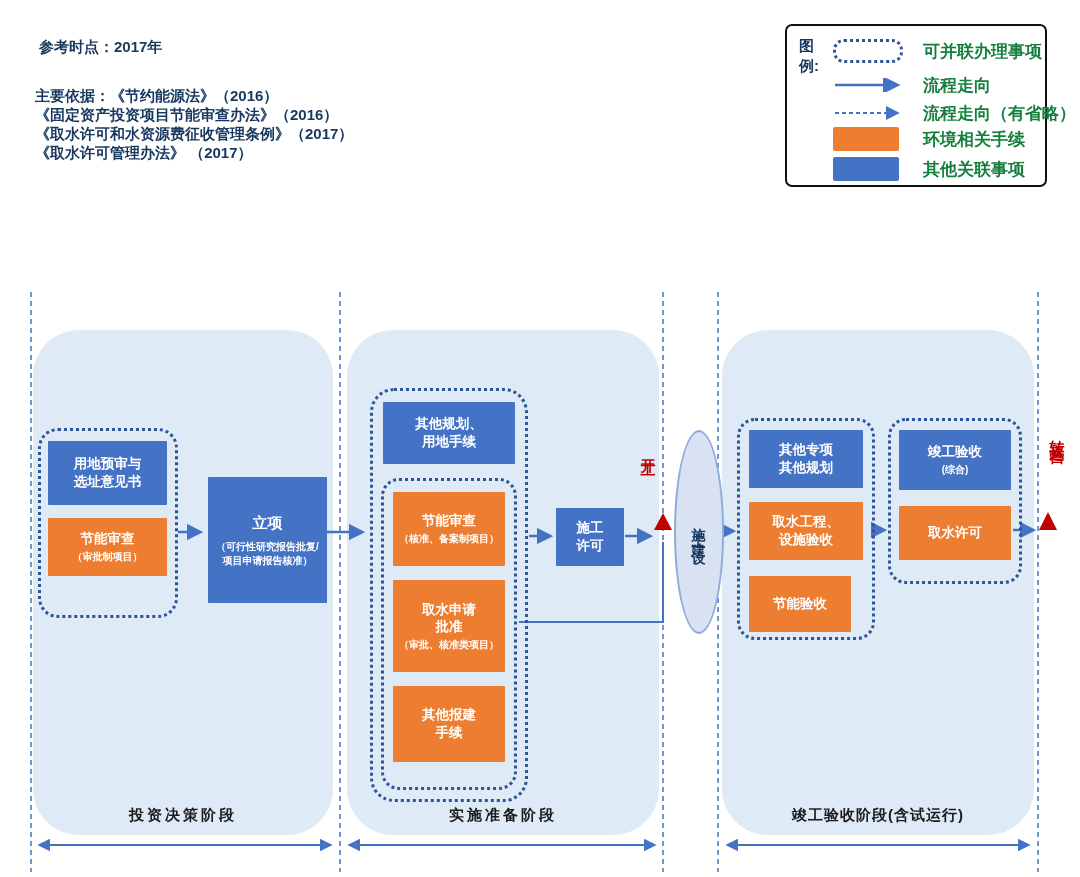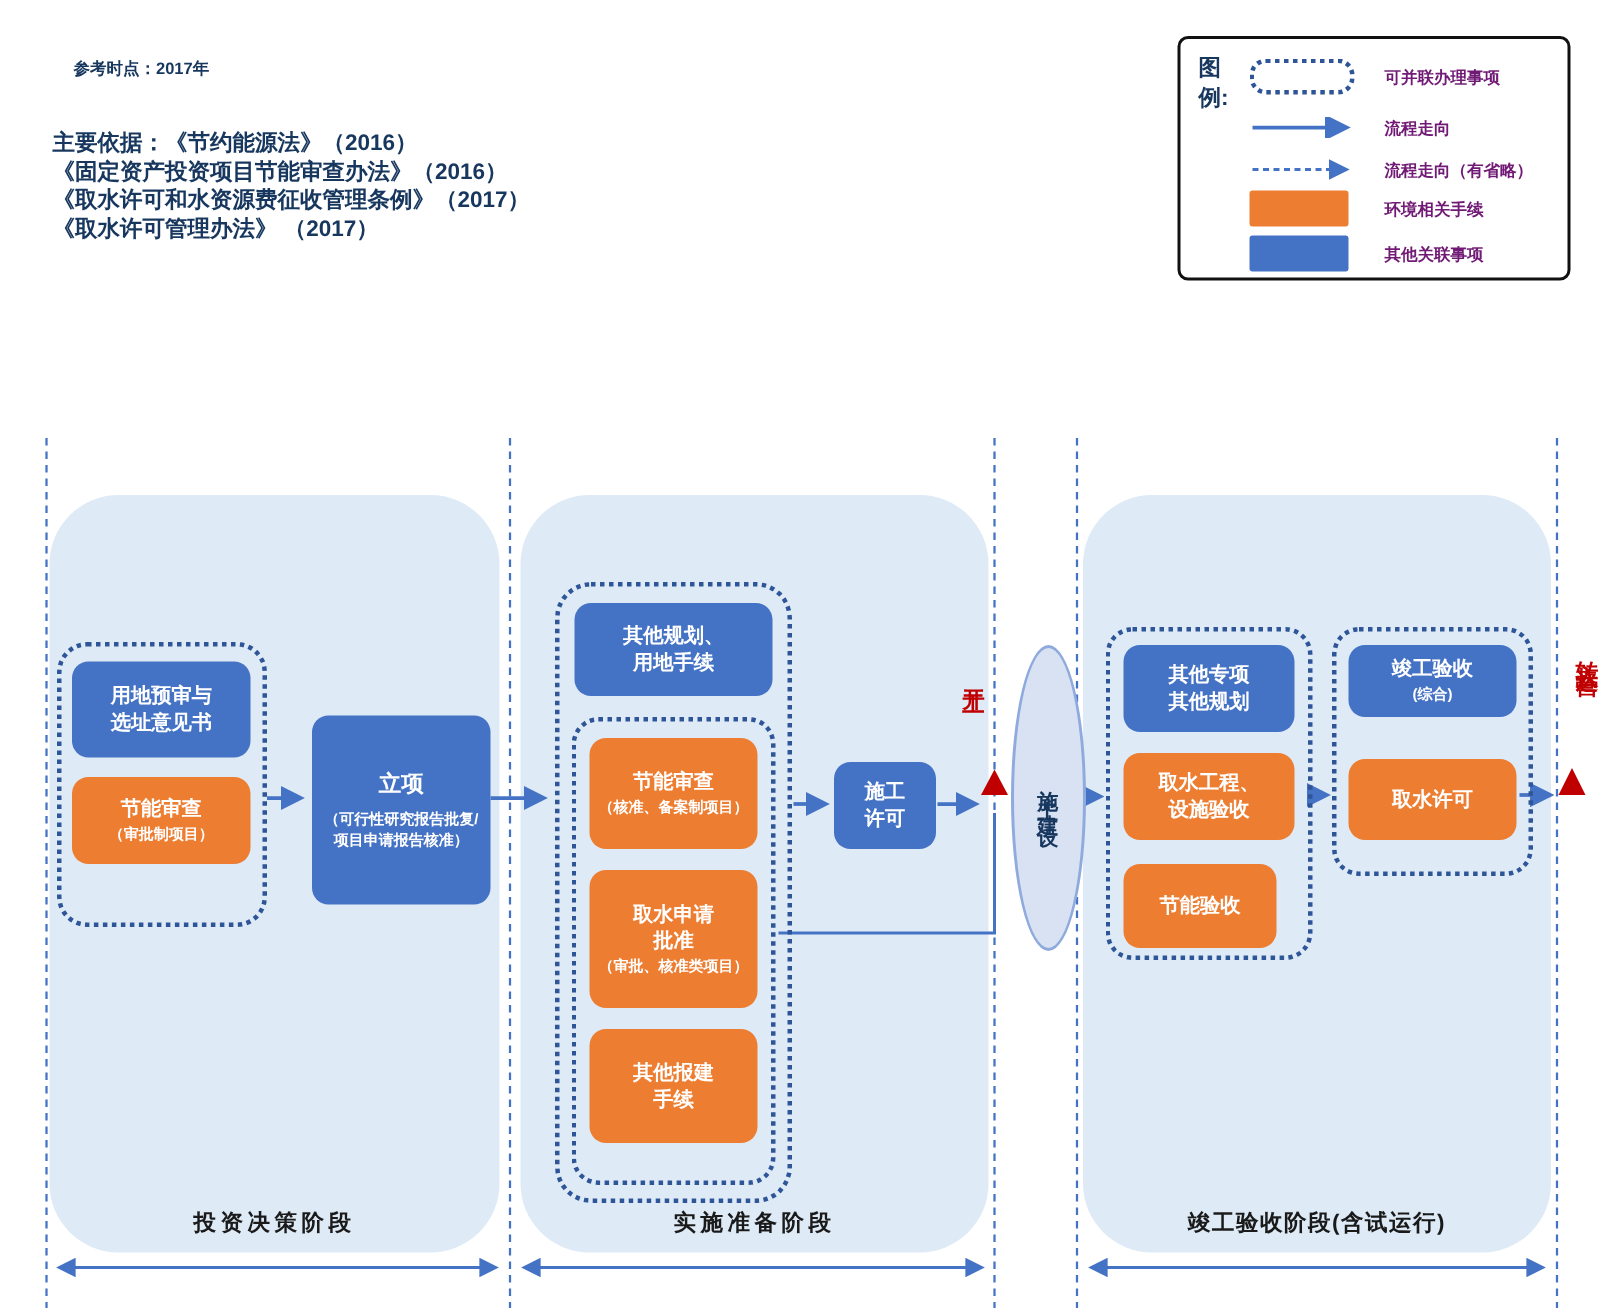--- a/index.html
+++ b/index.html
@@ -1,29 +1,29 @@
 <!DOCTYPE html>
 <html><head>
 <meta charset="utf-8">
 <style>
   * { margin:0; padding:0; box-sizing:border-box; }
   body { font-family:"Liberation Sans","DejaVu Sans",sans-serif; background:#ffffff; }
   #canvas { position:relative; width:1080px; height:877px; background:#fff; overflow:hidden; }
 
   
-  .hdr-line { position:absolute; left:49px; font-size:11px; font-weight:bold; color:#17375E; }
+  .hdr-line { position:absolute; left:39px; font-size:15px; font-weight:bold; color:#17375E; }
   #ref-line { top:38px; }
   .basis-line { position:absolute; left:35px; font-size:15px; font-weight:bold; color:#17375E; line-height:19px; }
 
   
   #legend { position:absolute; left:785px; top:24px; width:262px; height:163px; border:2px solid #111; border-radius:7px; background:#fff; }
   #legend-title { position:absolute; left:12px; top:10px; width:24px; font-size:15px; font-weight:bold; color:#17375E; line-height:1.35; }
   .lrow { position:absolute; left:46px; display:flex; align-items:center; height:26px; }
   .lsym { width:78px; display:flex; align-items:center; }
-  .llabel { font-size:11px; font-weight:bold; color:#701a75; margin-left:12px; white-space:nowrap; }
+  .llabel { font-size:17px; font-weight:bold; color:#15803d; margin-left:12px; white-space:nowrap; }
   .sym-dashedbox { width:70px; height:24px; border:3px dotted #2E5597; border-radius:11px; }
   .sym-orange { width:66px; height:24px; background:#ED7D31; border-radius:2px; }
   .sym-blue { width:66px; height:24px; background:#4472C4; border-radius:2px; }
 
   
   .phase { position:absolute; top:330px; height:505px; background:#DEEBF7; border-radius:46px; }
   #phase1 { left:33px;  width:300px; }
   #phase2 { left:347px; width:312px; }
   #phase3 { left:722px; width:312px; }
   .phase-label { position:absolute; top:806px; font-size:15px; font-weight:600; color:#1a1a1a; text-align:center; letter-spacing:3px; }
@@ -34,39 +34,39 @@
   
   .group { position:absolute; border:3px dotted #2E5597; }
   #g1  { left:38px;  top:428px; width:140px; height:190px; border-radius:20px; }
   #g2o { left:370px; top:388px; width:158px; height:414px; border-radius:24px; }
   #g2i { left:381px; top:478px; width:136px; height:312px; border-radius:18px; }
   #g3a { left:737px; top:418px; width:138px; height:222px; border-radius:18px; }
   #g3b { left:888px; top:418px; width:134px; height:166px; border-radius:18px; }
 
   
   .box { position:absolute; display:flex; flex-direction:column; align-items:center; justify-content:center;
-         color:#fff; text-align:center; border-radius:11px; padding:4px; }
+         color:#fff; text-align:center; border-radius:1px; padding:4px; }
   .blue   { background:#4472C4; }
   .orange { background:#ED7D31; }
   .t  { font-weight:bold; font-size:13.5px; line-height:1.3; }
   .t15 { font-size:15px; }
   .s  { font-size:10px; line-height:1.35; margin-top:2px; font-weight:600; }
 
   #n-land       { left:48px;  top:441px; width:119px; height:64px; }
   #n-energy1    { left:48px;  top:518px; width:119px; height:58px; }
   #n-lixiang    { left:208px; top:477px; width:119px; height:126px; }
   #n-planning   { left:383px; top:402px; width:132px; height:62px; }
   #n-energy2    { left:393px; top:492px; width:112px; height:74px; }
   #n-waterapp   { left:393px; top:580px; width:112px; height:92px; }
   #n-othersub   { left:393px; top:686px; width:112px; height:76px; }
   #n-permit     { left:556px; top:508px; width:68px;  height:58px; }
   #n-special    { left:749px; top:430px; width:114px; height:58px;text-align:right; }
   #n-wateracc   { left:749px; top:502px; width:114px; height:58px; }
   #n-energyacc  { left:749px; top:576px; width:102px; height:56px; }
-  #n-completion { left:899px; top:430px; width:112px; height:48px; }
+  #n-completion { left:899px; top:430px; width:112px; height:60px; }
   #n-waterperm  { left:899px; top:506px; width:112px; height:54px; }
 
   
   #ellipse { position:absolute; left:674px; top:430px; width:50px; height:204px; border-radius:50%;
              background:#D9E2F3; border:2px solid #8FAADC; display:flex; align-items:center; justify-content:center; }
   .vtext { writing-mode:vertical-rl; text-orientation:upright; }
   #ellipse .vtext { font-size:14px; font-weight:bold; color:#17375E; letter-spacing:8px; }
 
   .red-vtext { position:absolute; writing-mode:vertical-rl; text-orientation:upright;
                color:#C00000; font-weight:bold; font-size:15px; letter-spacing:3px; }

